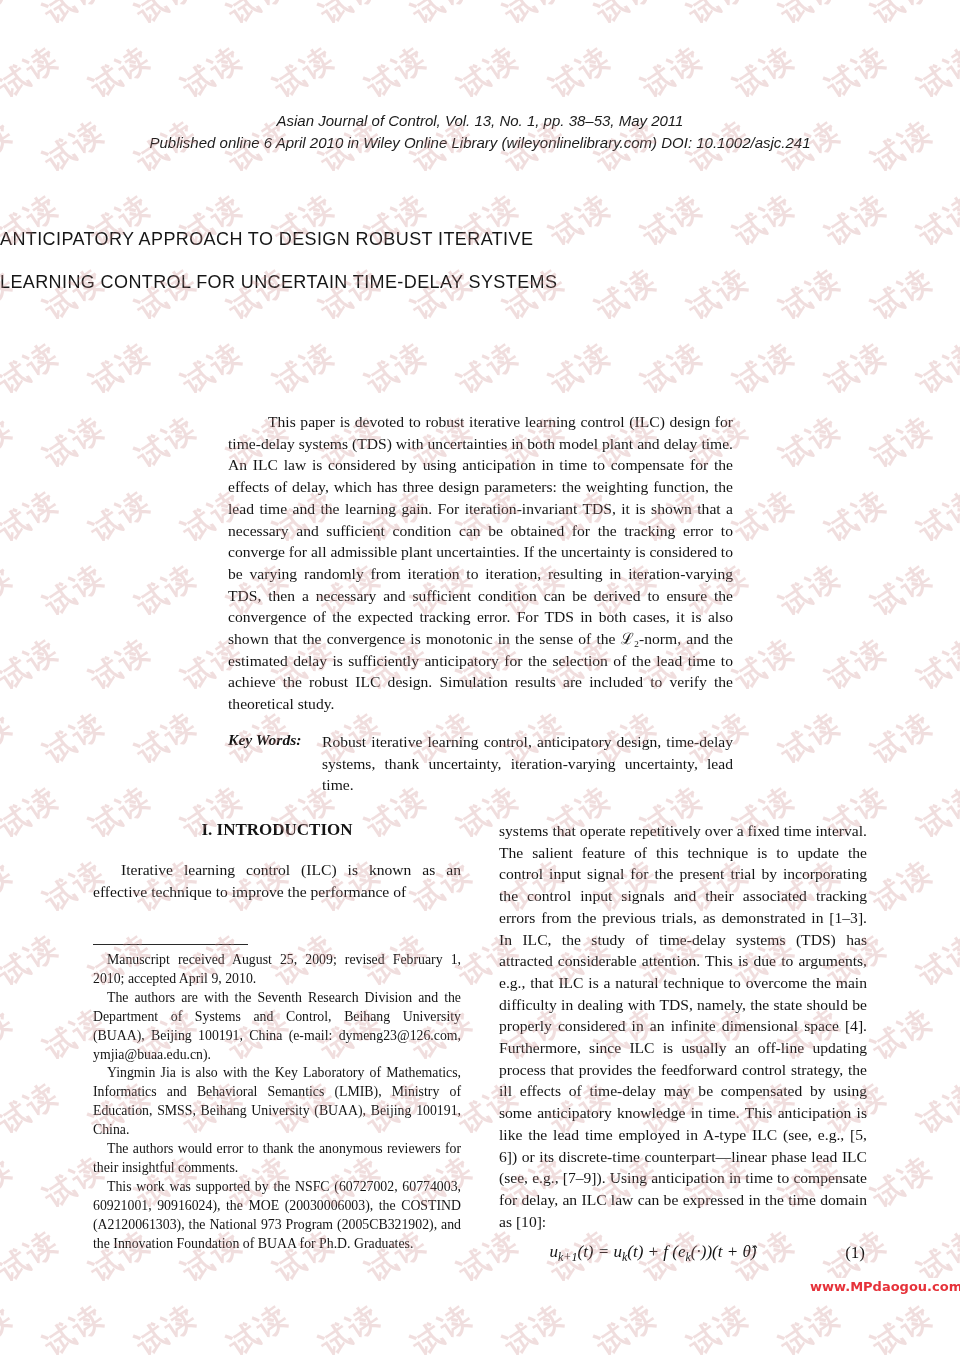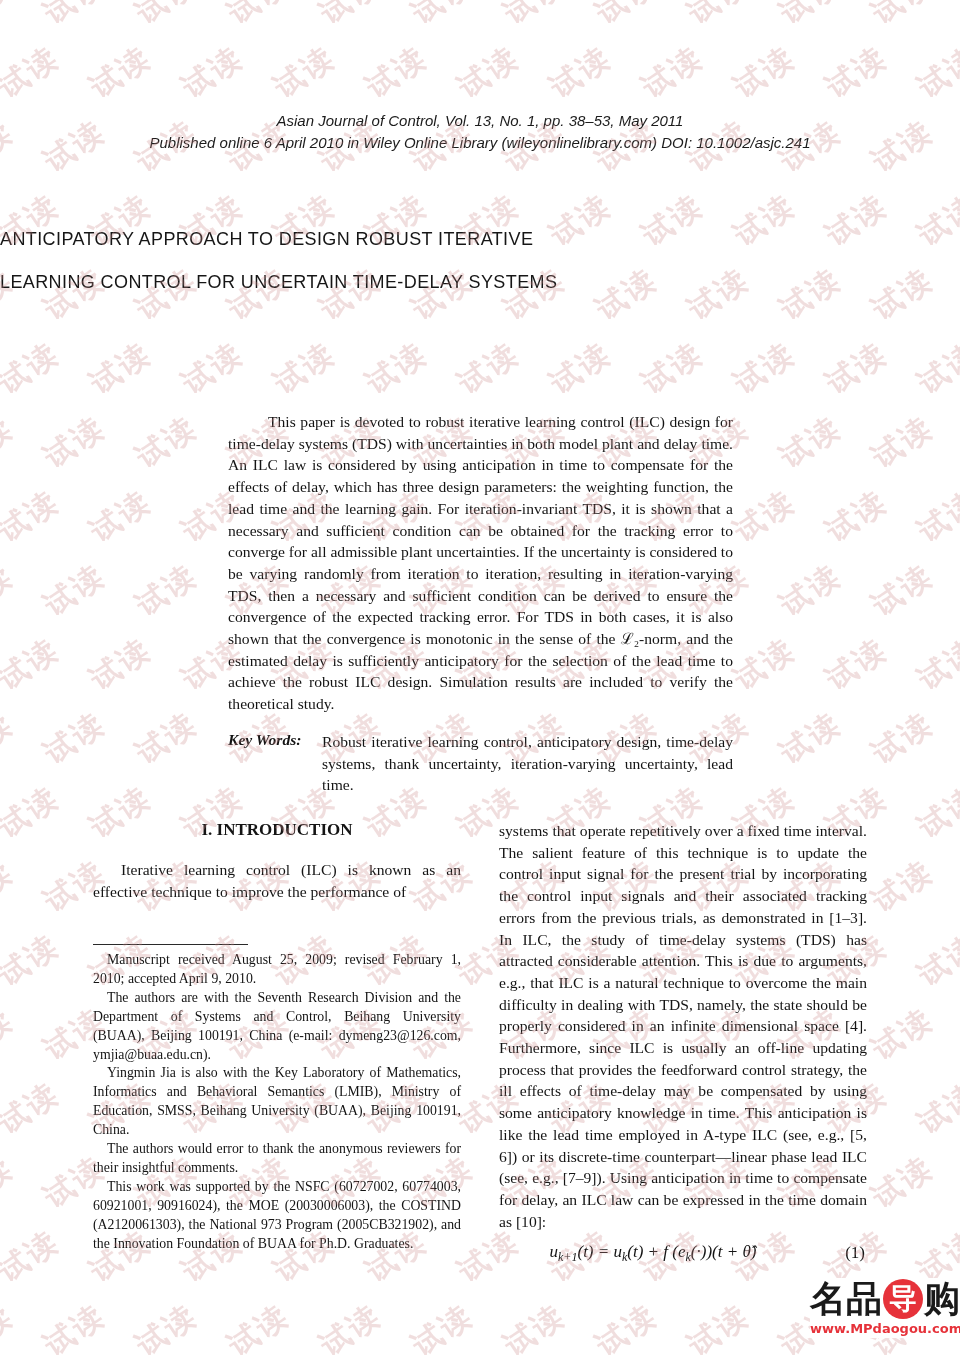--- a/index.html
+++ b/index.html
@@ -362,21 +362,16 @@
       <span class="wm" style="left: 410px; top: 1310px; color: rgb(205, 140, 140);">试读</span>
       <span class="wm" style="left: 502px; top: 1310px; color: rgb(205, 140, 140);">试读</span>
       <span class="wm" style="left: 594px; top: 1310px; color: rgb(205, 140, 140);">试读</span>
       <span class="wm" style="left: 686px; top: 1310px; color: rgb(205, 140, 140);">试读</span>
       <span class="wm" style="left: 778px; top: 1310px; color: rgb(205, 140, 140);">试读</span>
       <span class="wm" style="left: 870px; top: 1310px; color: rgb(205, 140, 140);">试读</span>
       <span class="wm" style="left: 962px; top: 1310px; color: rgb(205, 140, 140);">试读</span>
     </div>
 
   <div class="logo">
-    <div class="logo-chars">
-      <span>名品</span>
-      <span class="logo-circle" style="background: rgb(230, 50, 58);">导</span>
-      <span>购</span>
-    </div>
     <div class="logo-url" style="color: rgb(230, 50, 58);">www.MPdaogou.com</div>
   </div>
 
 </div>
 
 </body></html>

